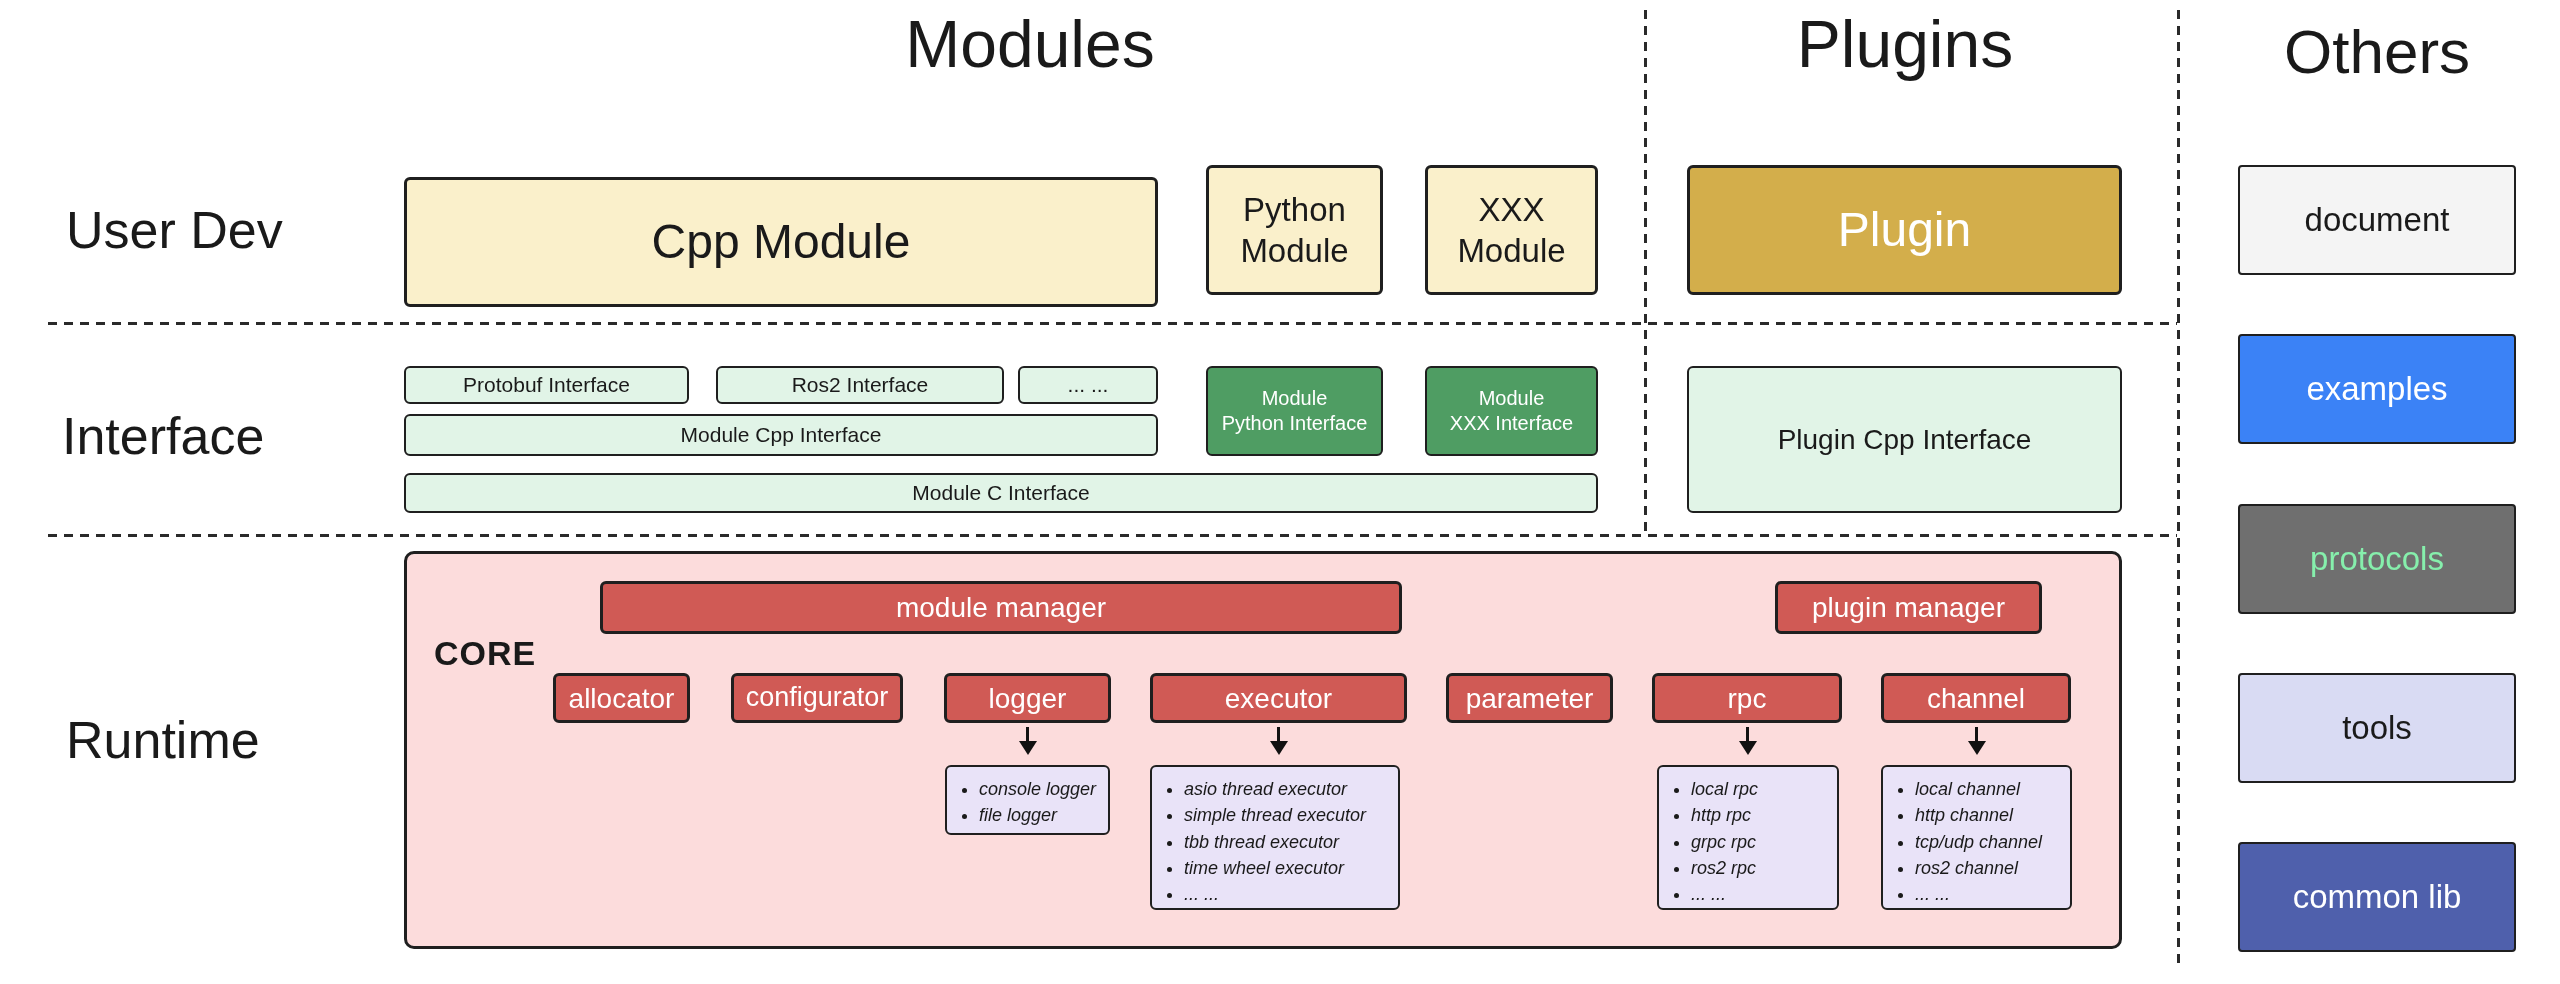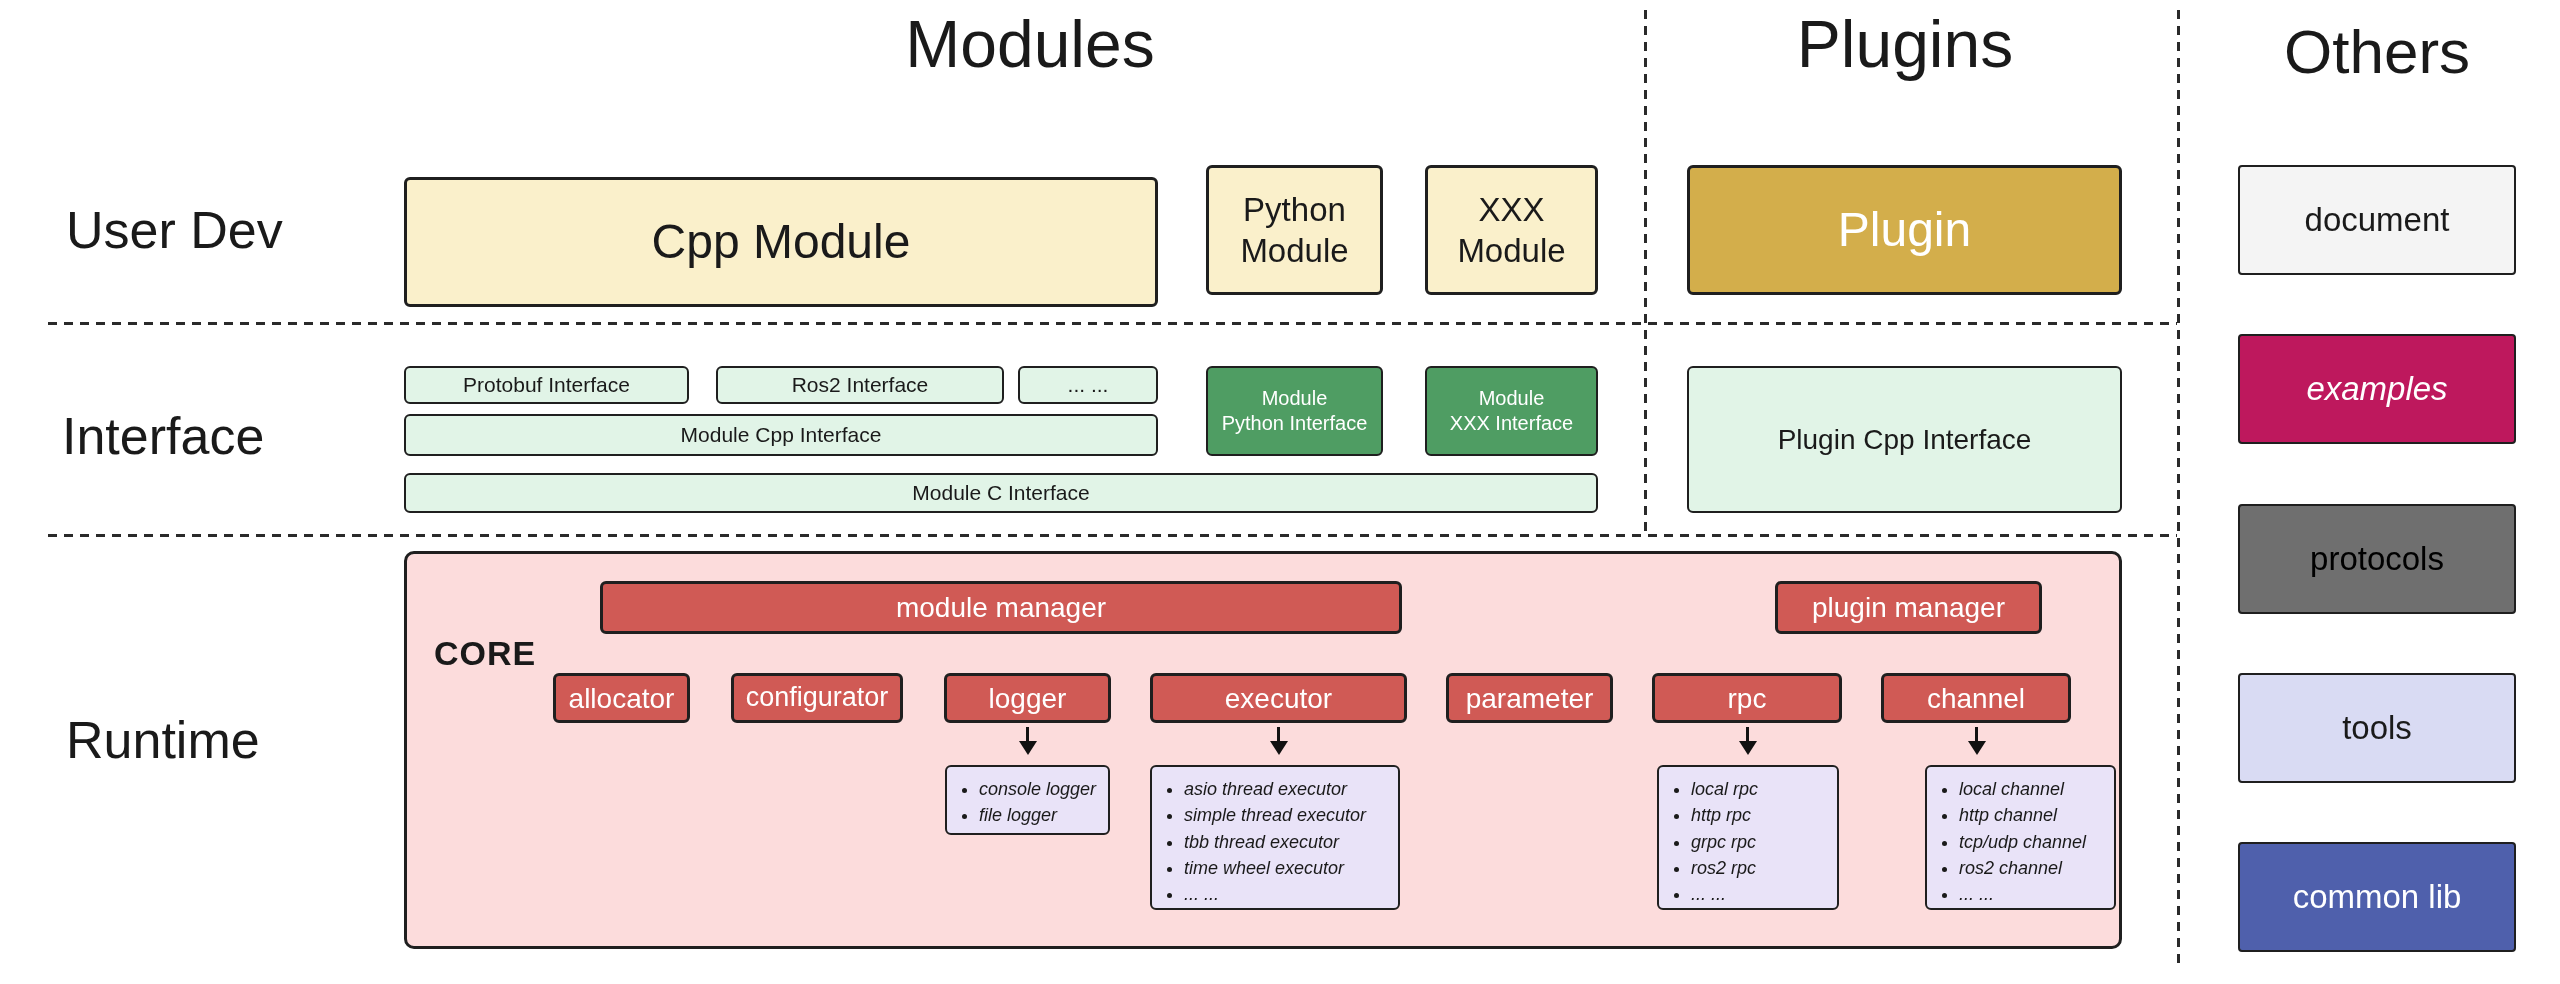--- a/index.html
+++ b/index.html
@@ -21,22 +21,22 @@
     text-align:center;line-height:1.25;
   }
   .pre{white-space:pre-line;}
   .cream{background:#faf0cb;}
   .gold{background:#d3ae4b;color:#ffffff;}
   .mint{background:#e1f4e7;}
   .green{background:#4f9d63;color:#ffffff;}
   .pink{background:#fcdcdc;border-radius:10px;}
   .red{background:#d05a55;color:#ffffff;}
   .lgray{background:#f4f4f4;}
-  .gray{background:#be185d;color:#ffffff;font-style:italic;}
-  .dgray{background:#6f6f6f;color:#000000;}
+  .gray{background:#3b82f6;color:#ffffff;}
+  .dgray{background:#6f6f6f;color:#86efac;}
   .tlav{background:#d9dbf3;}
   .indigo{background:#4f60ac;color:#ffffff;}
   .vdash{width:3px;background:repeating-linear-gradient(to bottom,#2a2a2a 0 9px,transparent 9px 16px);}
   .hdash{height:3px;background:repeating-linear-gradient(to right,#2a2a2a 0 9px,transparent 9px 16px);}
   .corelabel{font-size:34px;font-weight:bold;letter-spacing:1px;}
   .arrow{width:3px;background:#111111;}
   .arrow::after{
     content:"";position:absolute;left:50%;transform:translateX(-50%);
     bottom:-13px;border:9px solid transparent;border-top:14px solid #111111;
   }
@@ -113,21 +113,21 @@
       <li>time wheel executor</li>
       <li>... ...</li>
     </ul>
   <ul class="abs impl-list" style="left:1657px;top:765px;width:182px;height:145px;">
       <li>local rpc</li>
       <li>http rpc</li>
       <li>grpc rpc</li>
       <li>ros2 rpc</li>
       <li>... ...</li>
     </ul>
-  <ul class="abs impl-list" style="left:1881px;top:765px;width:191px;height:145px;margin-left:44px;">
+  <ul class="abs impl-list" style="left:1881px;top:765px;width:191px;height:145px;">
       <li>local channel</li>
       <li>http channel</li>
       <li>tcp/udp channel</li>
       <li>ros2 channel</li>
       <li>... ...</li>
     </ul>
 
   <div class="abs box lgray" style="left:2238px;top:165px;width:278px;height:110px;font-size:33px;border-width:2px;border-radius:4px;">document</div>
   <div class="abs box gray" style="left:2238px;top:334px;width:278px;height:110px;font-size:33px;border-width:2px;border-radius:4px;">examples</div>
   <div class="abs box dgray" style="left:2238px;top:504px;width:278px;height:110px;font-size:33px;border-width:2px;border-radius:4px;">protocols</div>

